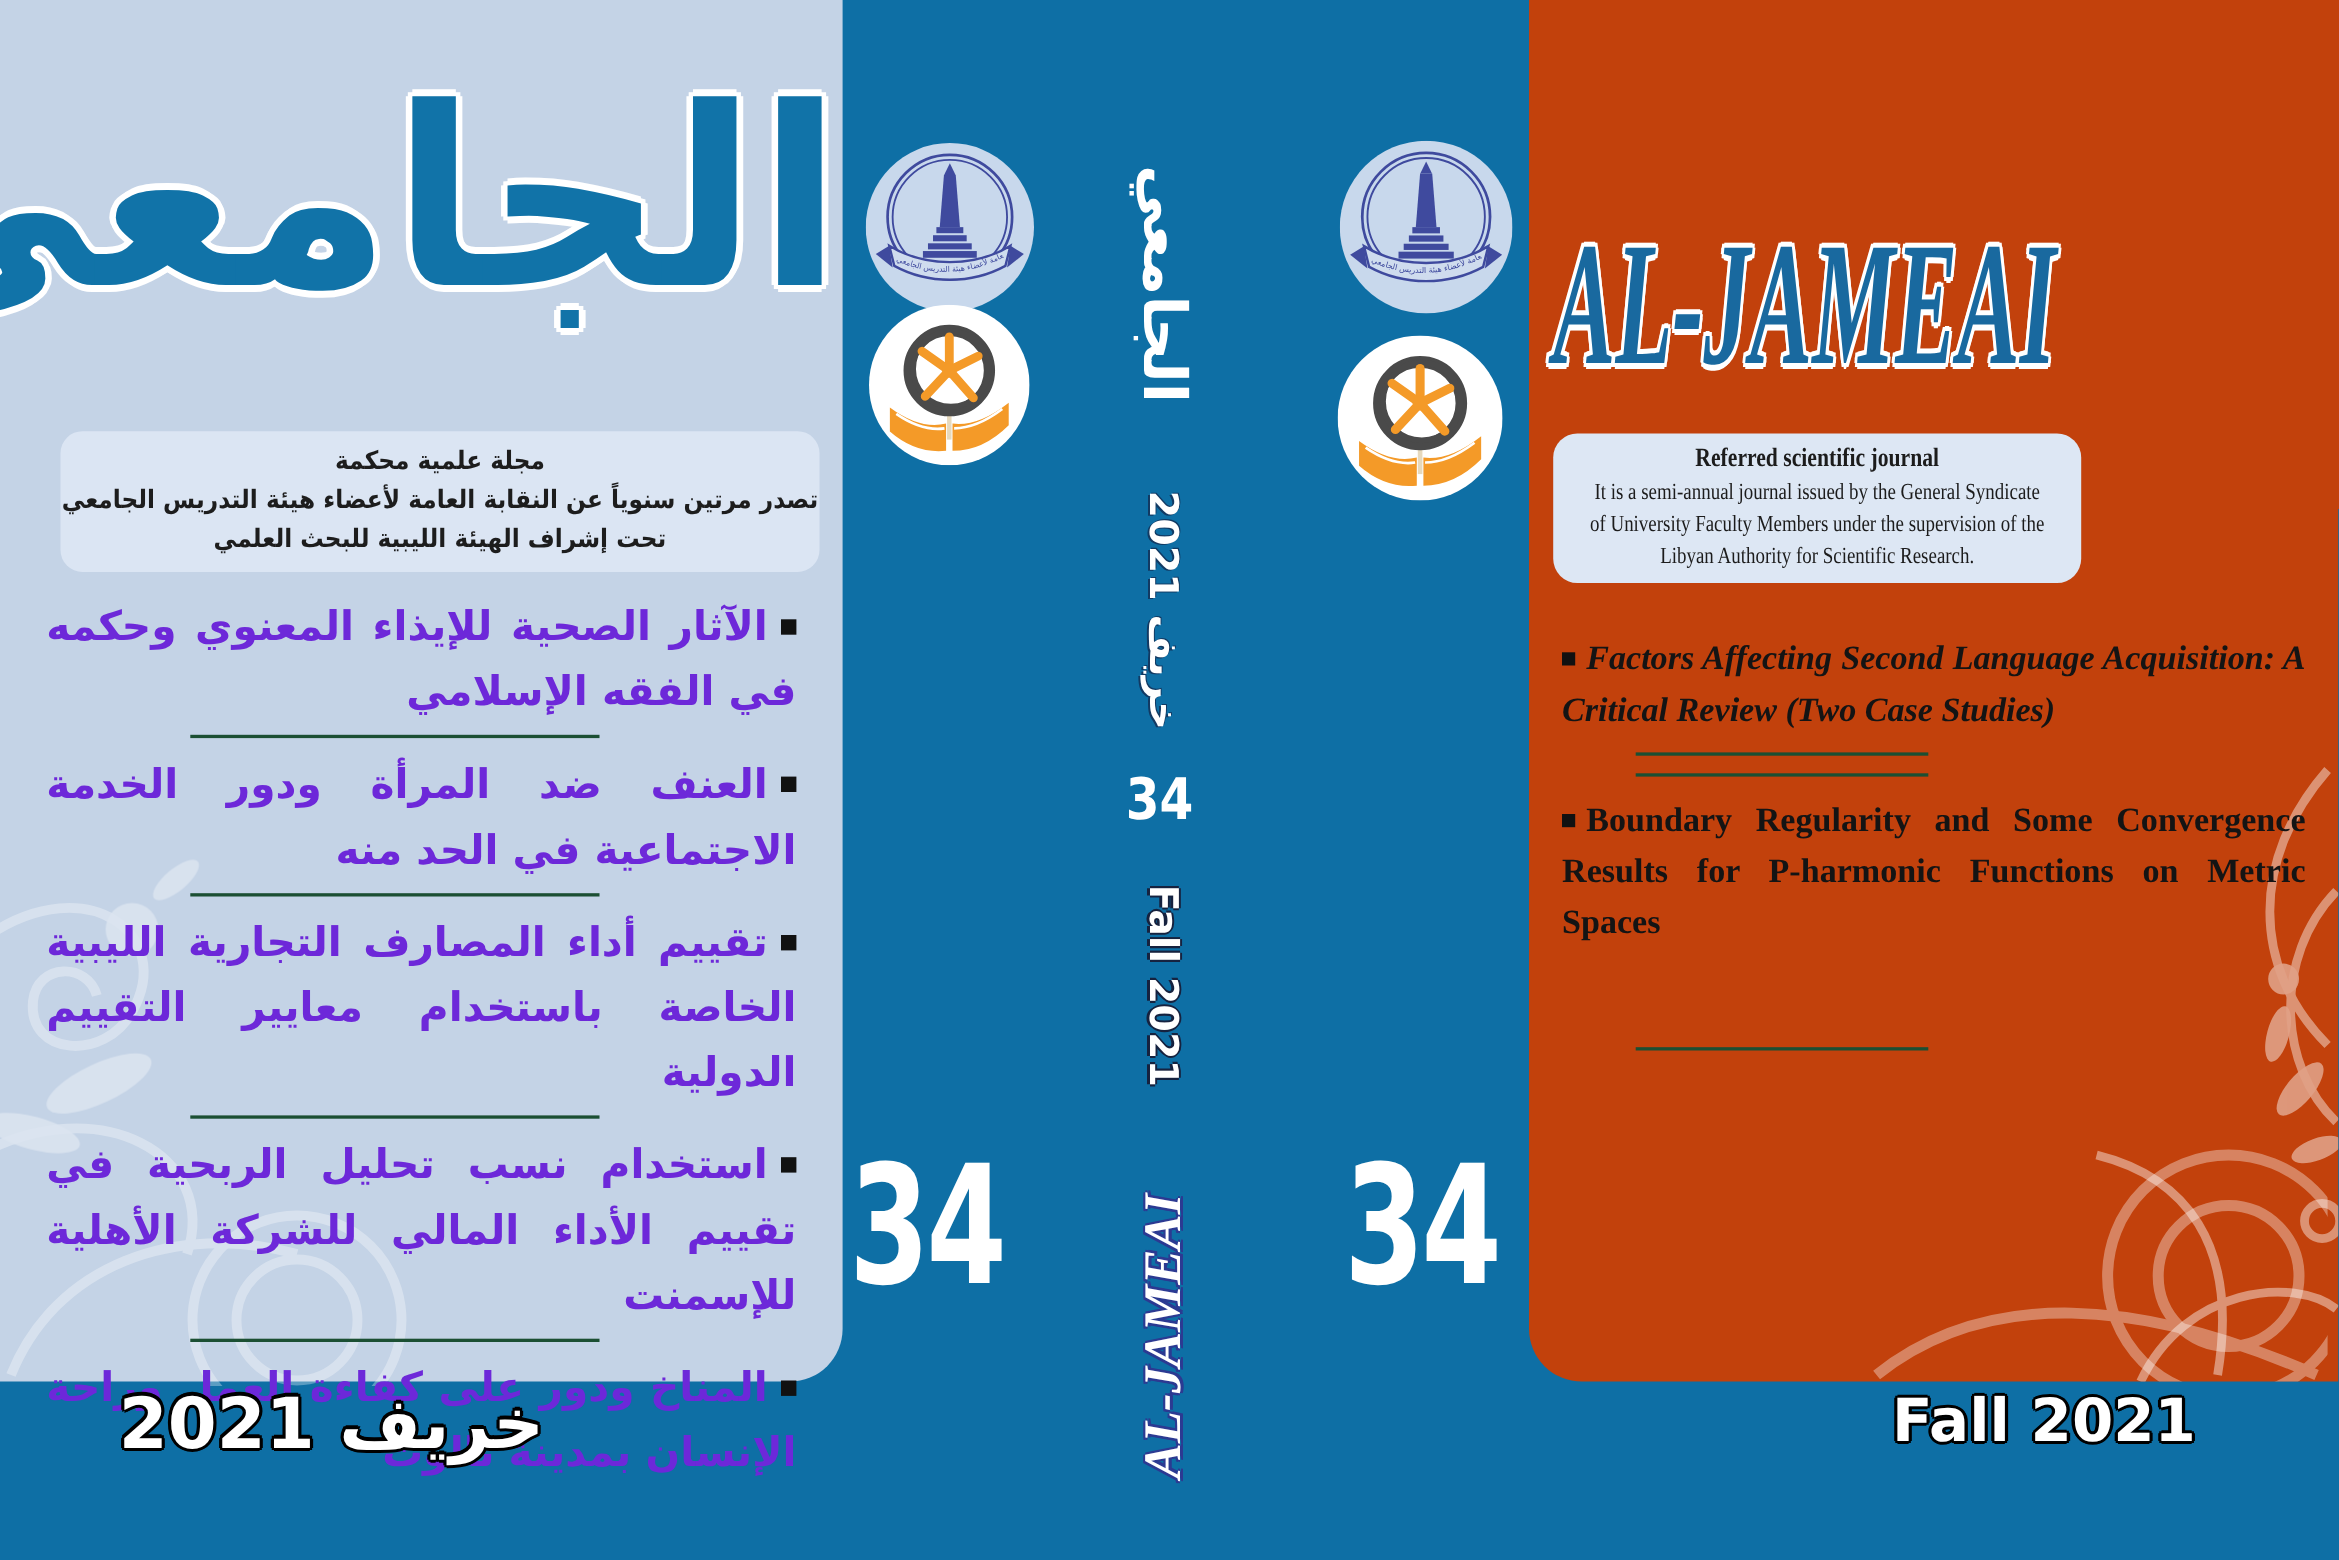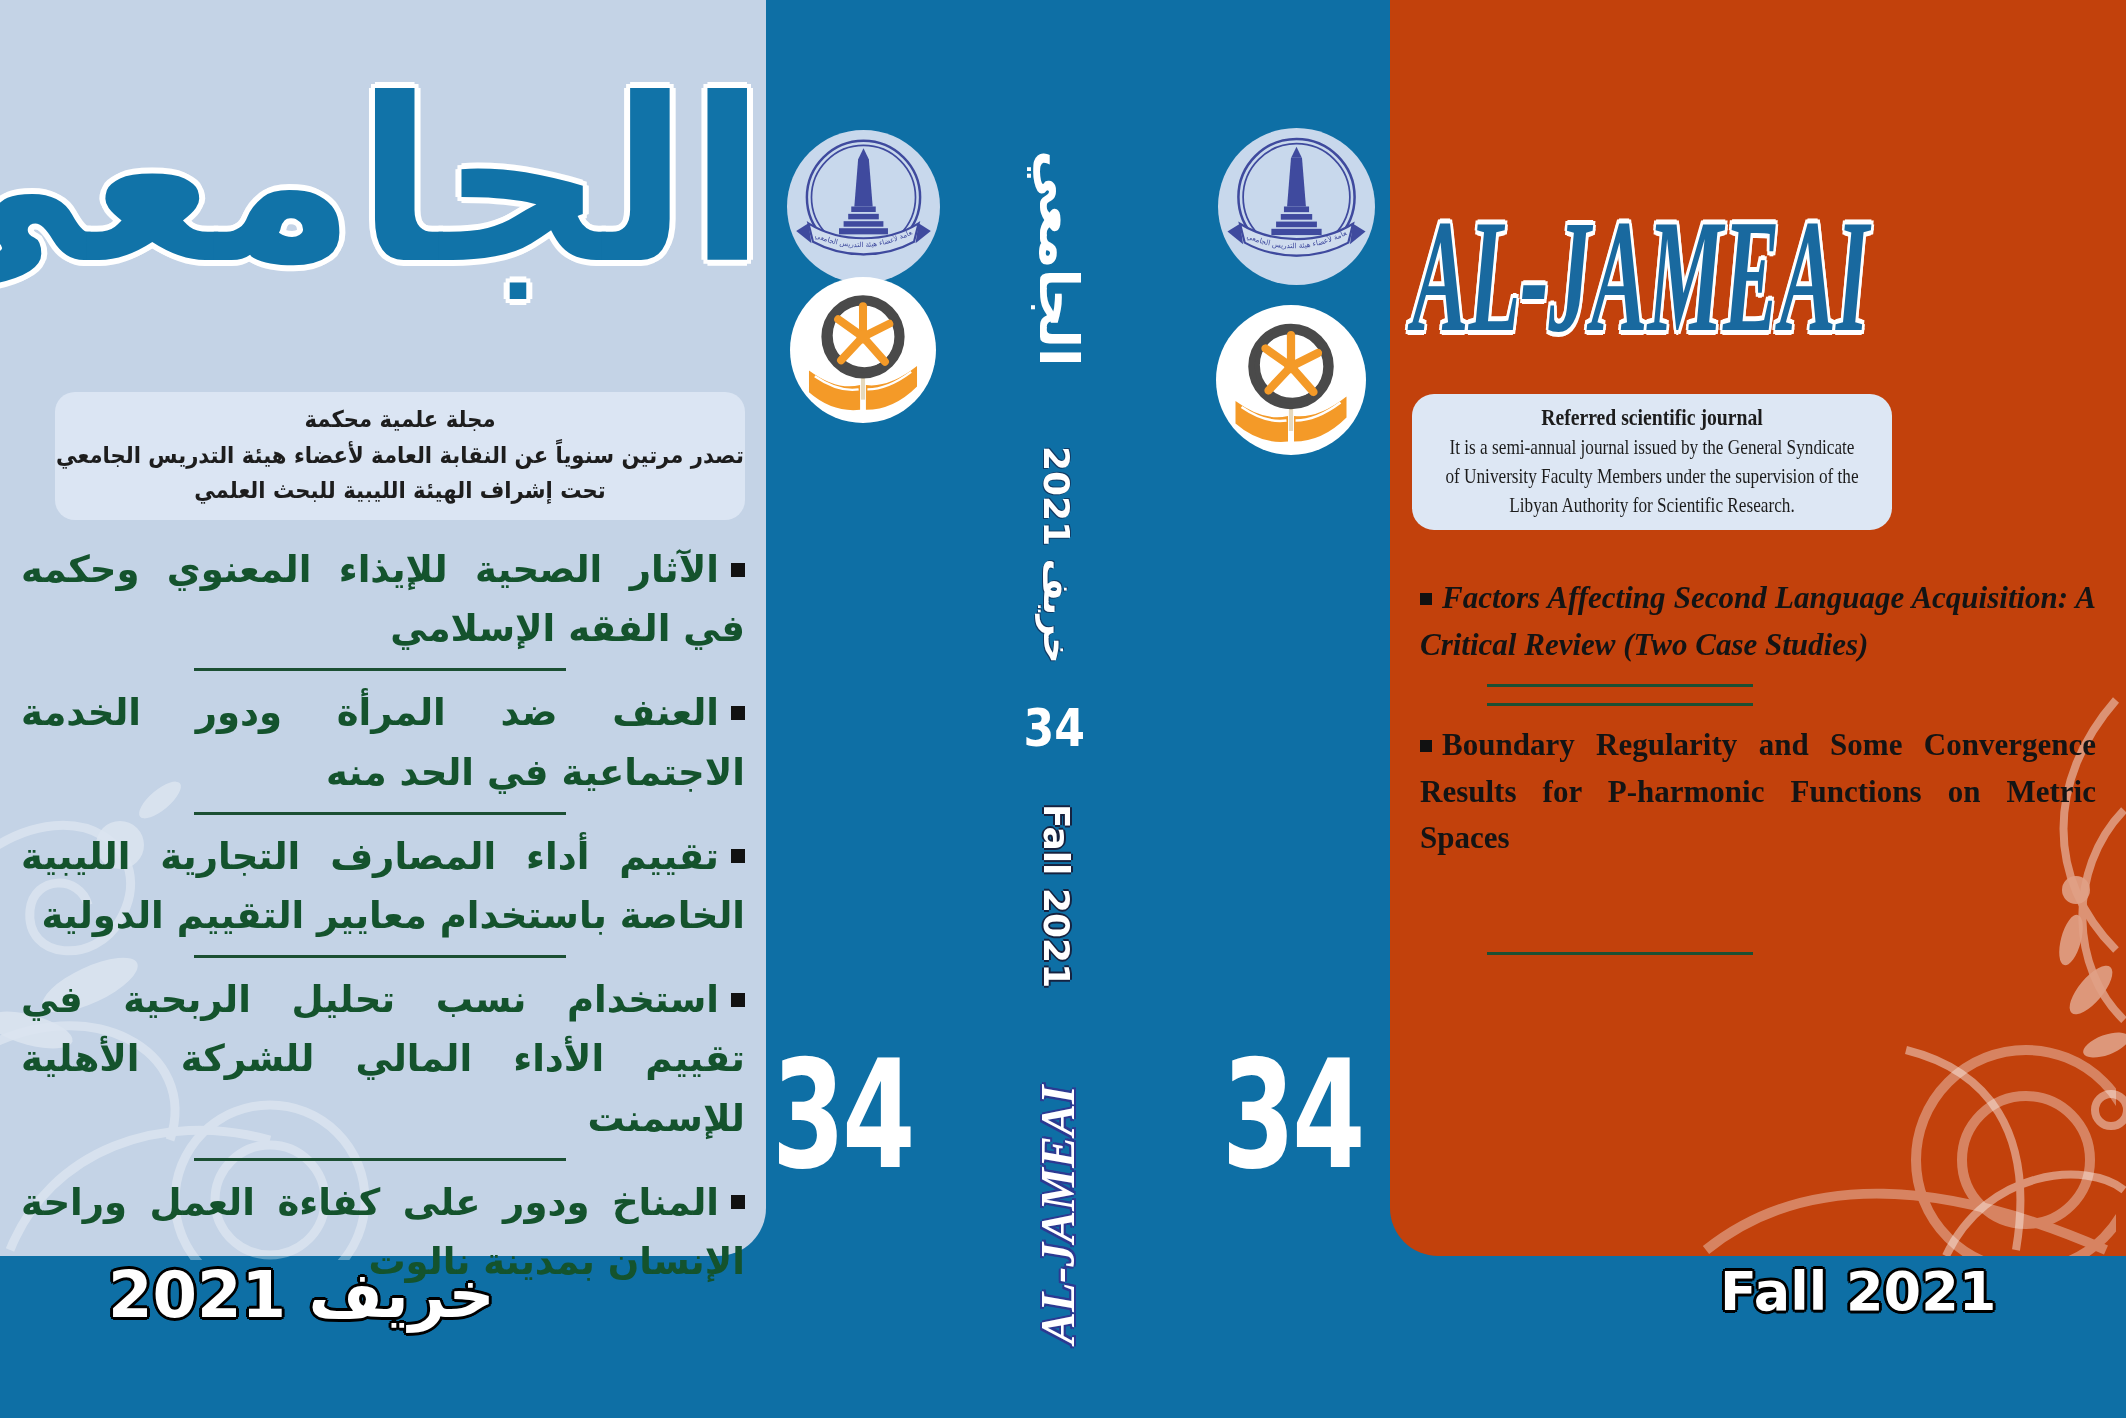--- a/index.html
+++ b/index.html
@@ -12,22 +12,22 @@
   .panel-right{left:1390px;width:736px;height:1256px;border-bottom-left-radius:48px;background:#c2410c;}
 
   
   .title-ar{position:absolute;left:0;top:52px;width:766px;text-align:center;direction:rtl;
     font-size:226px;line-height:1.15;font-weight:bold;color:#1173a8;
     text-shadow:6px 0 #fff,-6px 0 #fff,0 6px #fff,0 -6px #fff,4px 4px #fff,-4px -4px #fff,4px -4px #fff,-4px 4px #fff;}
   .sub-box{position:absolute;left:55px;top:392px;width:690px;height:128px;background:#dbe5f3;border-radius:20px;}
   .sub-inner{position:absolute;left:-30px;top:10px;width:750px;transform:scaleX(.92);transform-origin:50% 0;
     direction:rtl;text-align:center;font-weight:bold;color:#1d1d1d;font-size:23px;line-height:1.55;}
   .sub-line{white-space:nowrap;}
-  .ar-articles{position:absolute;left:0;top:540px;width:766px;padding:0 21px;box-sizing:border-box;
-    direction:rtl;text-align:justify;color:#14532d;font-weight:bold;font-size:37px;line-height:1.6;}
+  .ar-articles{position:absolute;left:0;top:540px;width:766px;padding:0 42px;box-sizing:border-box;
+    direction:rtl;text-align:justify;color:#6d28d9;font-weight:bold;font-size:37px;line-height:1.6;}
   .ar-articles .art{margin:0;}
   .bullet{display:inline-block;width:14px;height:14px;background:#111;margin:0 0 4px 12px;vertical-align:middle;}
   .bullet-en{display:inline-block;width:12px;height:12px;background:#111;margin:0 10px 4px 0;vertical-align:middle;}
   .divider-ar{width:372px;height:3px;background:#1b4f33;margin:10px 179px 12px auto;}
   .issue-ar{position:absolute;left:108px;top:1258px;width:560px;direction:rtl;text-align:left;
     font-size:64px;font-weight:bold;color:#fff;white-space:nowrap;
     text-shadow:3px 0 #000,-3px 0 #000,0 3px #000,0 -3px #000,2px 2px #000,-2px -2px #000,2px -2px #000,-2px 2px #000;}
 
   
   .vtext{position:absolute;white-space:nowrap;transform-origin:0 0;color:#fff;font-weight:bold;}

